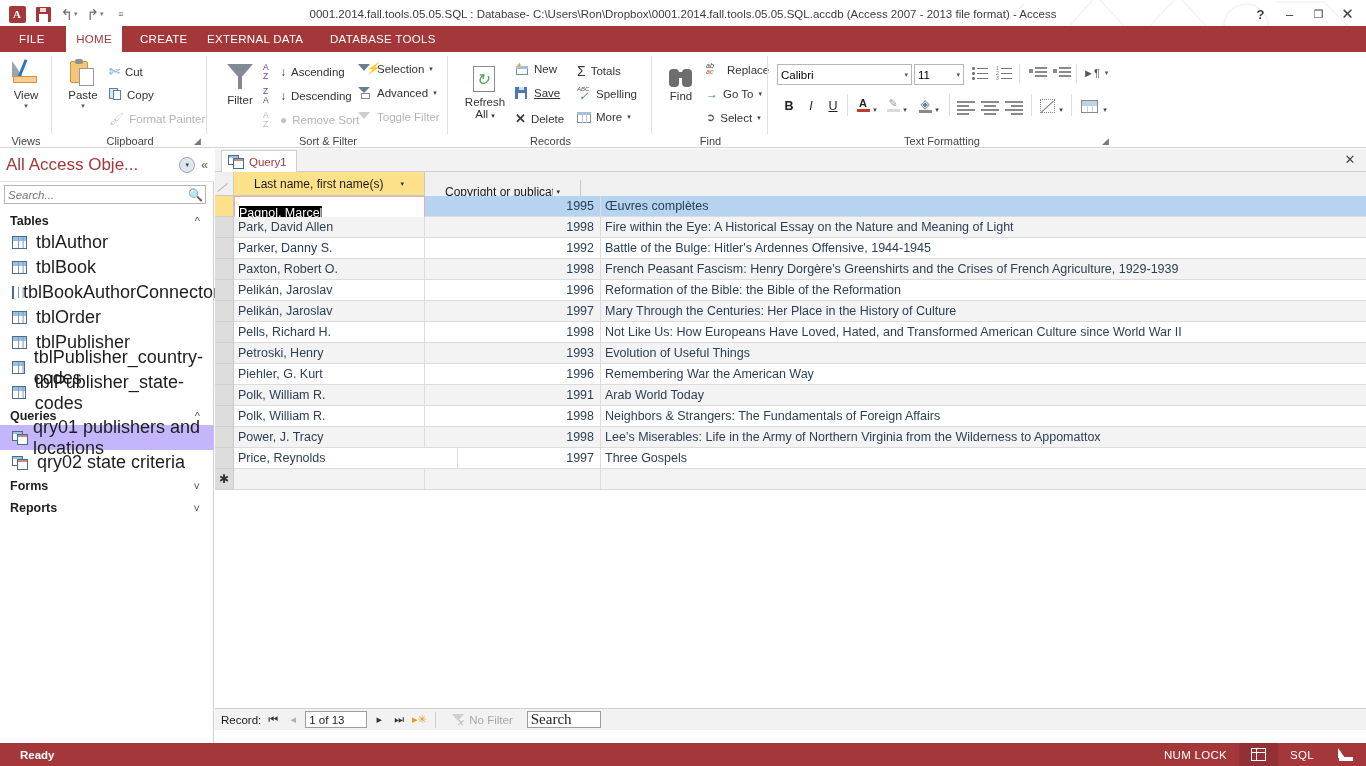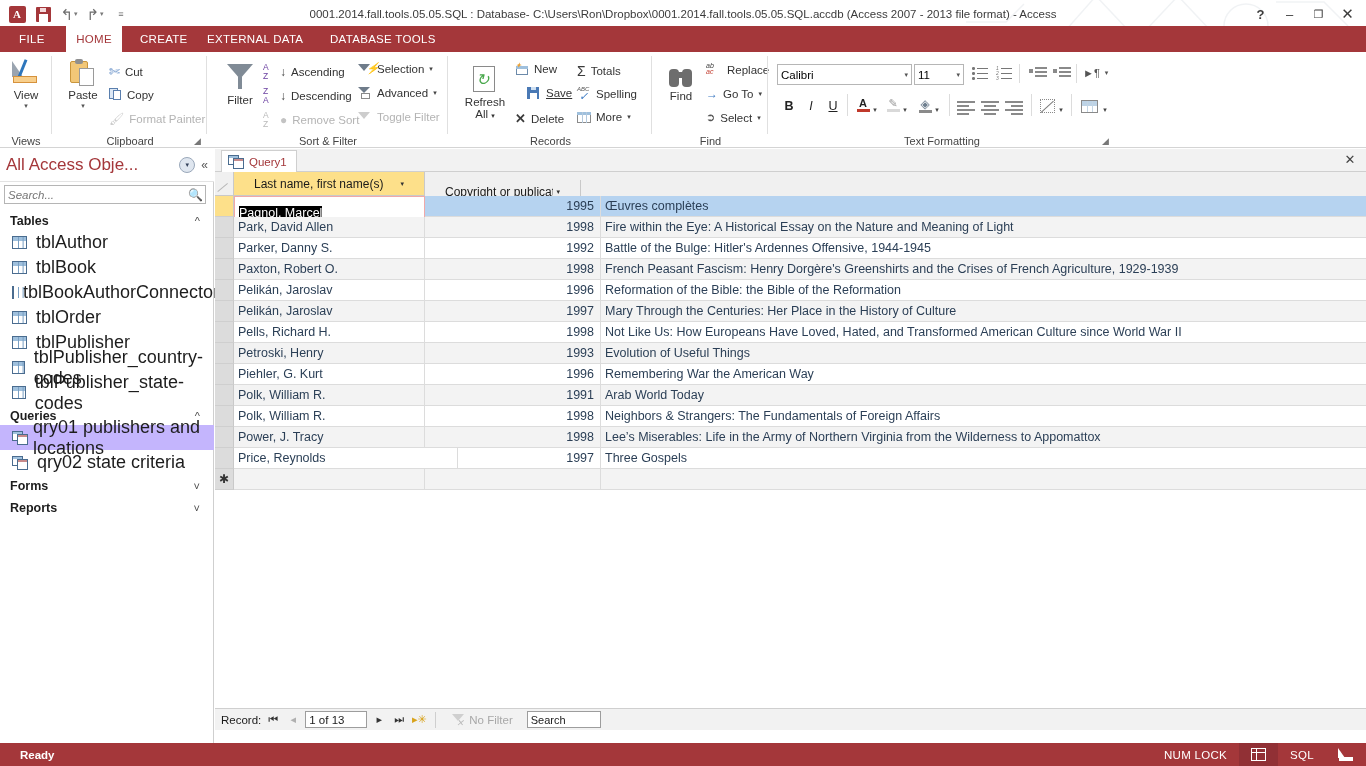--- a/index.html
+++ b/index.html
@@ -263,21 +263,21 @@
   }
   .recbar .navbtn { width: 16px; text-align: center; color: #333; font-size: 11px; }
   .recbar .navbtn.dis { color: #b0b0b0; }
   .recbox {
     width: 62px; height: 17px; background: #fff; border: 1px solid #9d9d9d;
     display: flex; align-items: center; padding-left: 3px; font-size: 11.5px;
   }
   .nofilter { display: flex; align-items: center; gap: 4px; color: #a8a8a8; margin-left: 8px; }
   .srchbox {
     width: 74px; height: 17px; background: #fff; border: 1px solid #9d9d9d;
-    display: flex; align-items: center; padding-left: 3px; font-size: 11px; margin-left: 10px; color:#222;
+    display: flex; align-items: center; padding-left: 3px; font-size: 15px; margin-left: 10px; color:#222;font-family:Liberation Serif, serif;
   }
   .vline { width:1px; height:16px; background:#cfcfcf; margin:0 4px;}
 
   
   .statusbar {
     position: absolute; left: 0; bottom: 0; width: 1366px; height: 23px;
     background: #a4373a; color: #fff; font-size: 11.5px;
     display: flex; align-items: center;
   }
   .statusbar .ready { padding-left: 20px; font-weight: bold; }
@@ -465,21 +465,21 @@
         </span>
       </div>
       <div class="smbtn" style="left:66px; top:11px;">
         <span class="ico" style="position:relative;width:14px;height:12px;display:inline-block;">
           <i style="position:absolute;left:1px;top:3px;width:12px;height:9px;border:1px solid #6c8aaa;background:#fff;"></i>
           <i style="position:absolute;left:1px;top:3px;width:12px;height:3px;background:#9fc0dd;"></i>
           <i style="position:absolute;left:0px;top:-1px;color:#e8a33d;font-size:8px;line-height:8px;">✦</i>
         </span>
         <span>New</span>
       </div>
-      <div class="smbtn" style="left:78px; top:35px;text-decoration:underline;">
+      <div class="smbtn" style="left:66px; top:35px;text-decoration:underline;">
         <span class="ico" style="position:relative;width:14px;height:12px;display:inline-block;">
           <i style="position:absolute;left:0;top:0;width:12px;height:12px;background:#4a79b5;"></i>
           <i style="position:absolute;left:3px;top:6px;width:7px;height:6px;background:#fff;"></i>
           <i style="position:absolute;left:4px;top:0px;width:5px;height:3px;background:#cfe0f2;"></i>
         </span>
         <span>Save</span>
       </div>
       <div class="smbtn" style="left:66px; top:59px;">
         <span class="ico" style="color:#3b3b3b;font-size:13px;font-weight:bold;">✕</span>
         <span>Delete</span>

